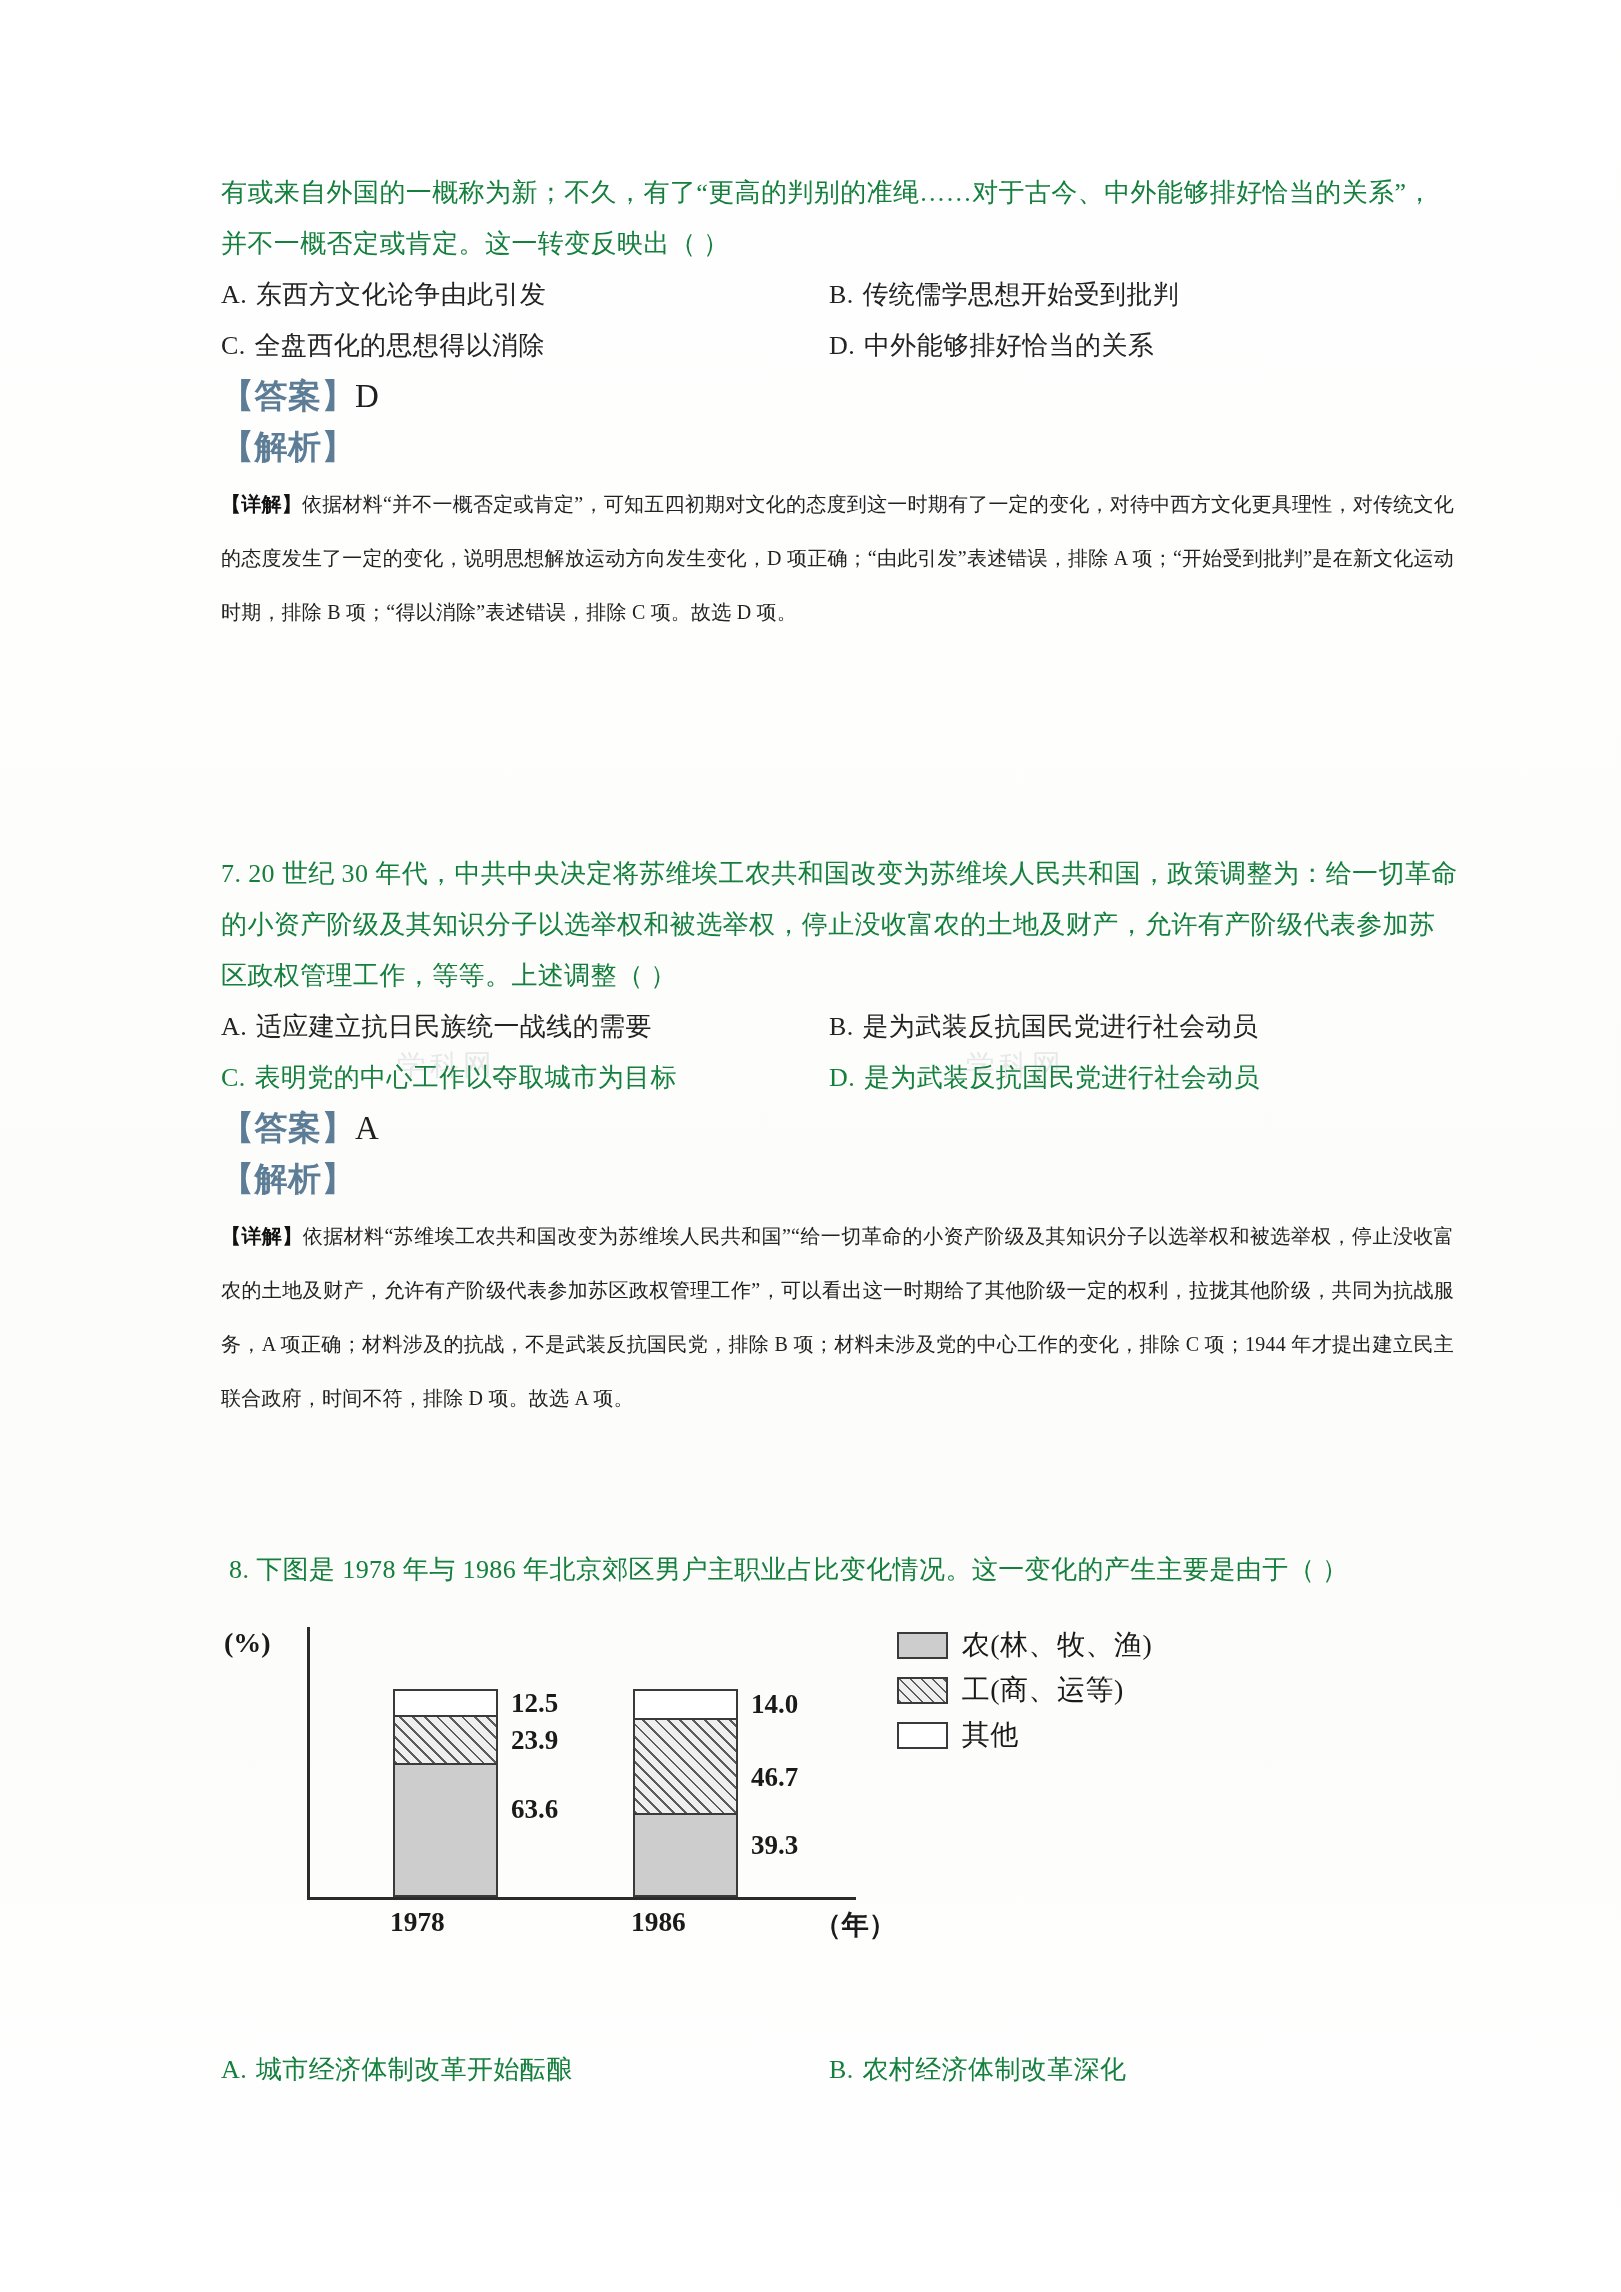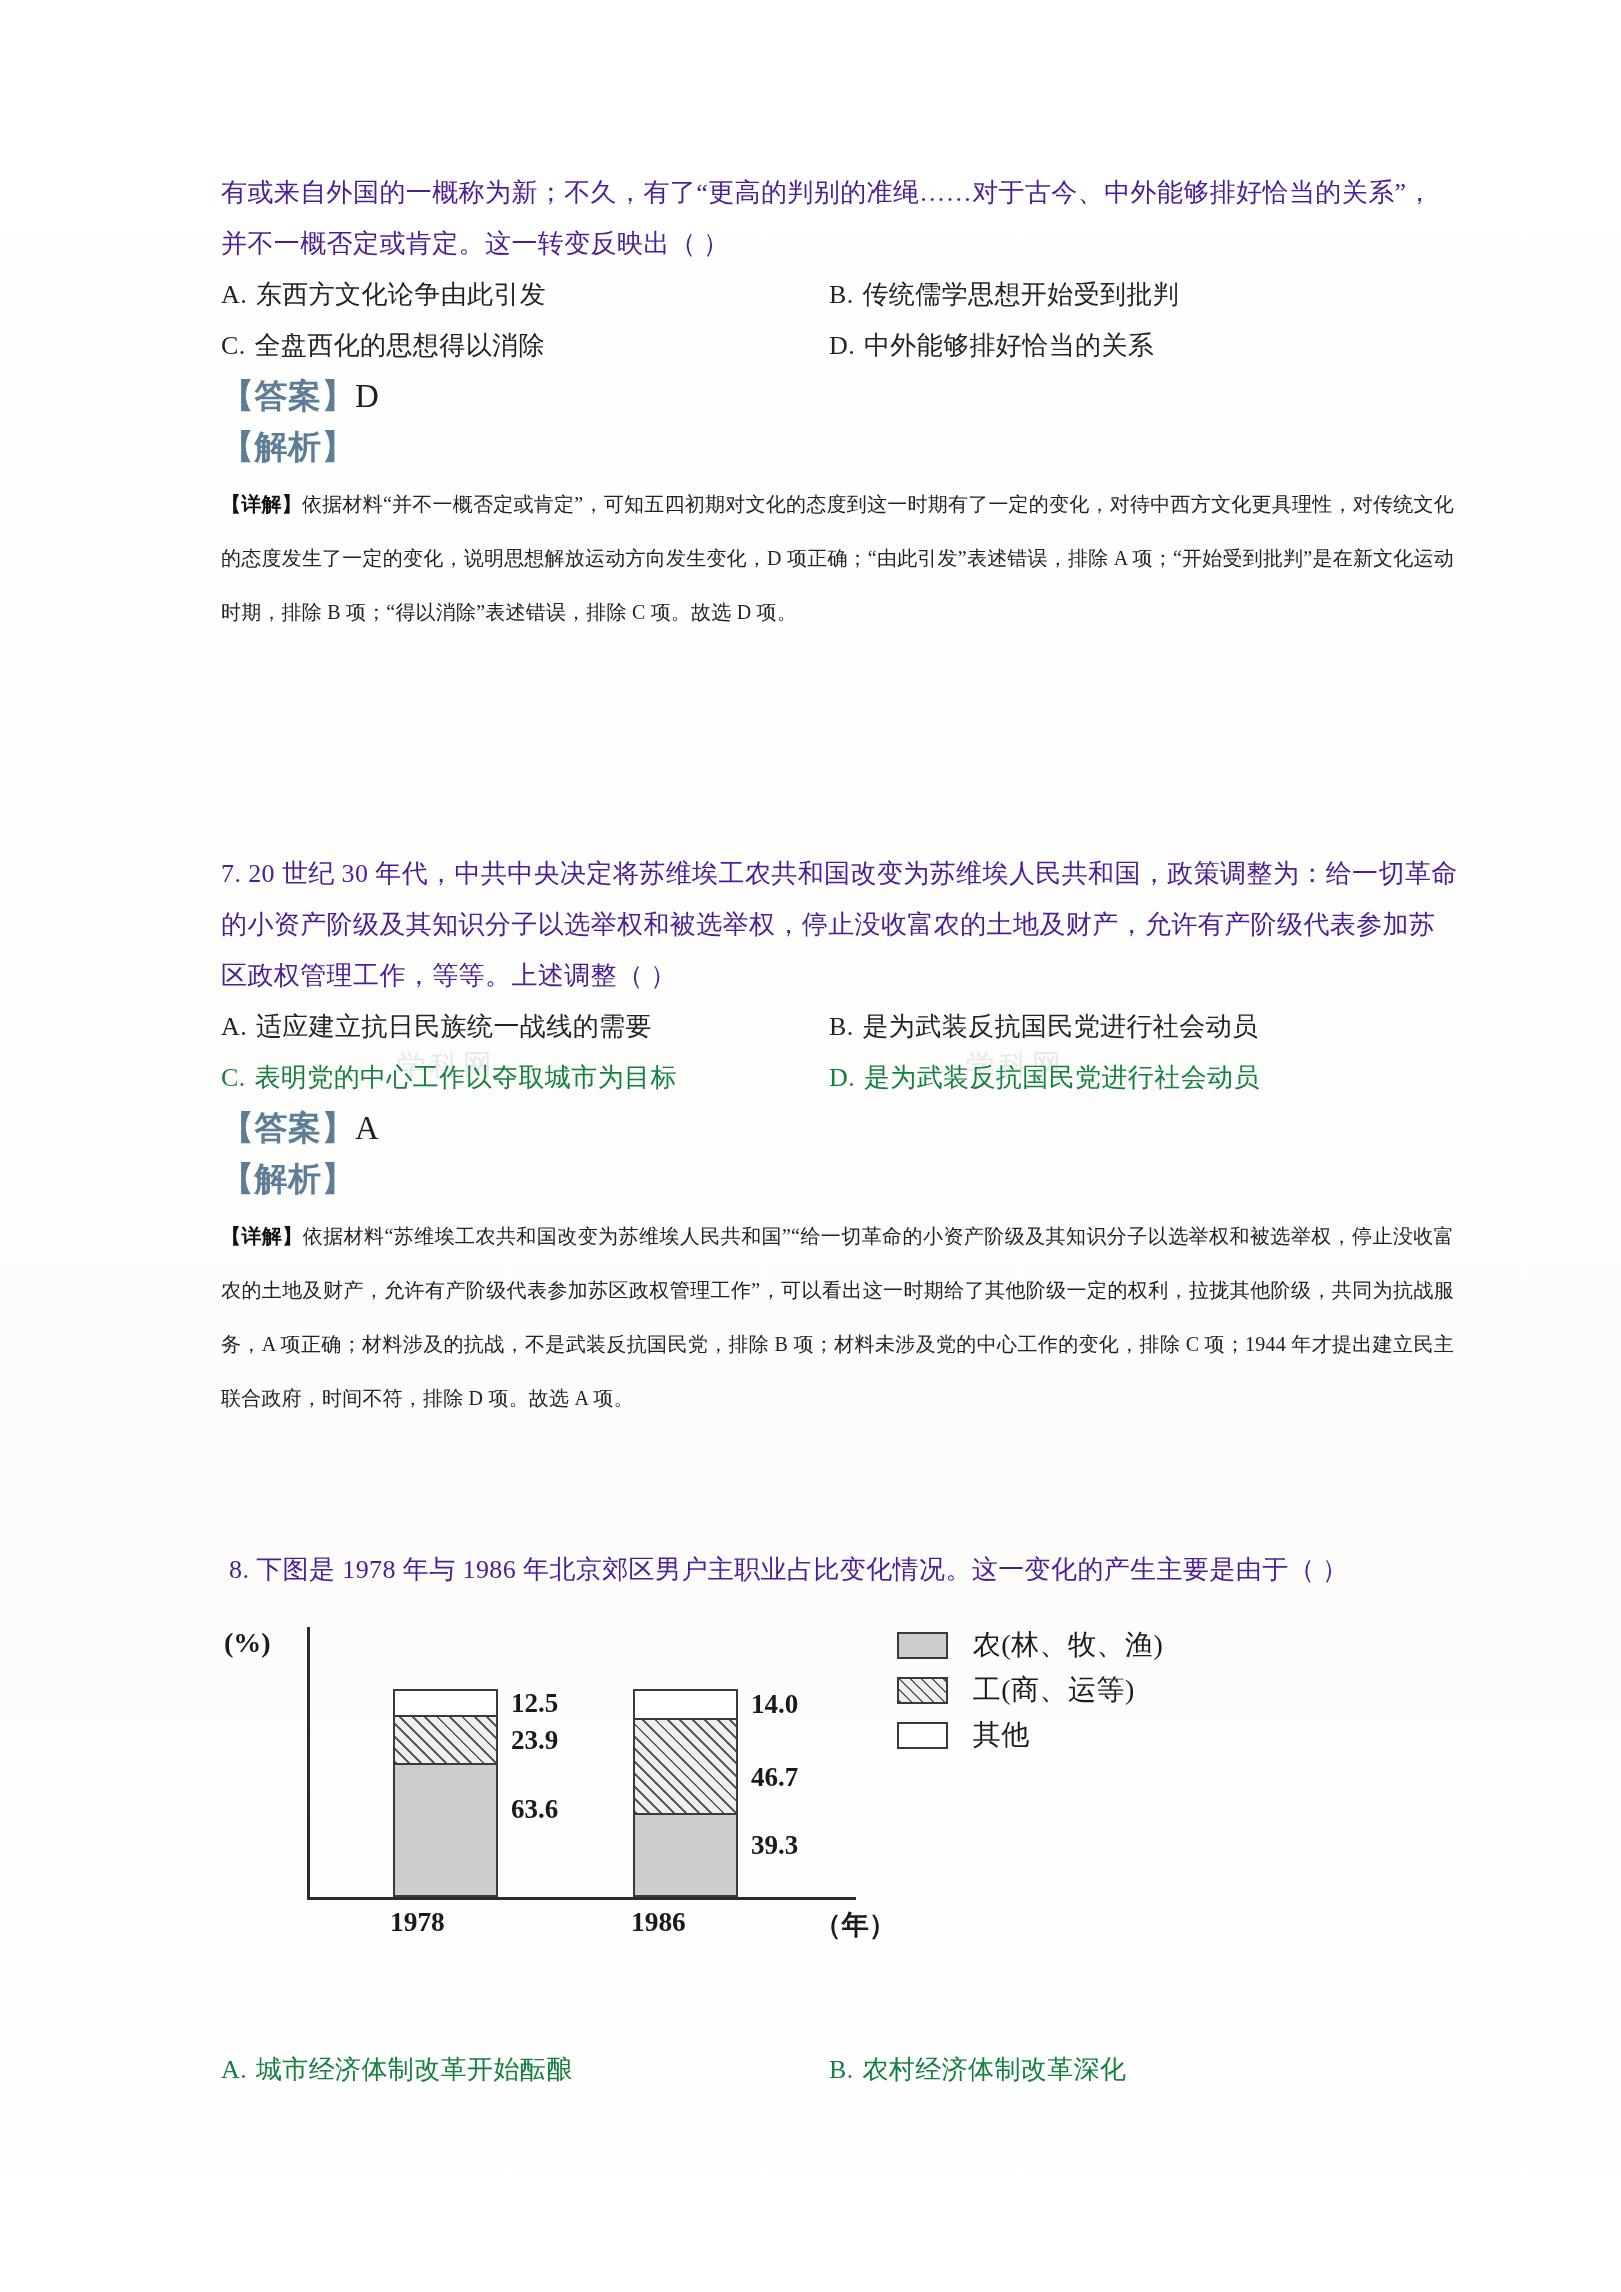--- a/index.html
+++ b/index.html
@@ -23,21 +23,21 @@
     position:absolute;
     left:221px;top:0;width:1233px;height:2293px;
     z-index:2;
   }
 
   
   .line{
     font-size:26px;
     line-height:51px;
     letter-spacing:0.4px;
-    color:#4c1d95;
+    color:#15803d;
     white-space:nowrap;
   }
   .para{
     font-size:20px;
     line-height:54px;
     letter-spacing:0.2px;
     color:#222;
     text-align:justify;
     text-justify:inter-ideograph;
   }
@@ -163,21 +163,20 @@
     background-image:repeating-linear-gradient(45deg,
         #5c5c5c 0px,#5c5c5c 2px,
         rgba(0,0,0,0) 2px,rgba(0,0,0,0) 7.8px);
   }
   .sw-oth{background:#ffffff;}
   .lg-label{
     font-size:28px;
     color:#1a1a1a;
     white-space:nowrap;
     letter-spacing:0.5px;
-    margin-left:11px;
   }
 
   
   .watermark{
     position:absolute;
     z-index:1;
     color:rgba(120,128,136,0.16);
     font-size:29px;
     letter-spacing:3.9px;
     white-space:nowrap;

